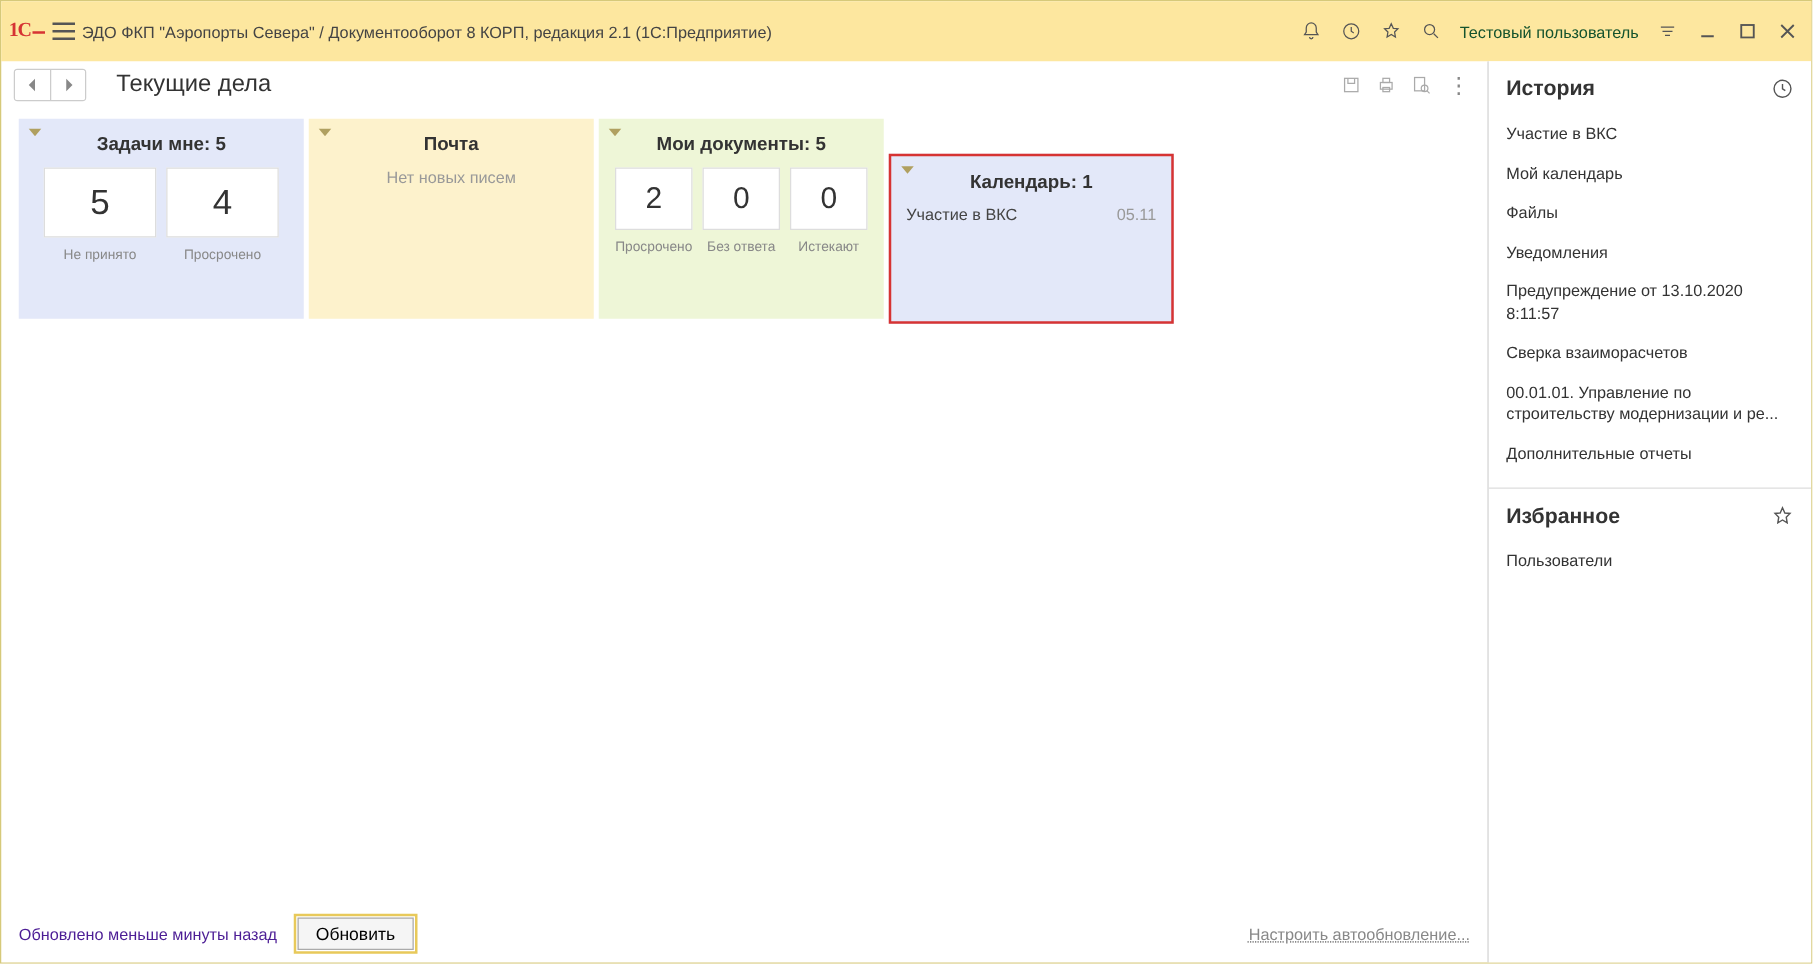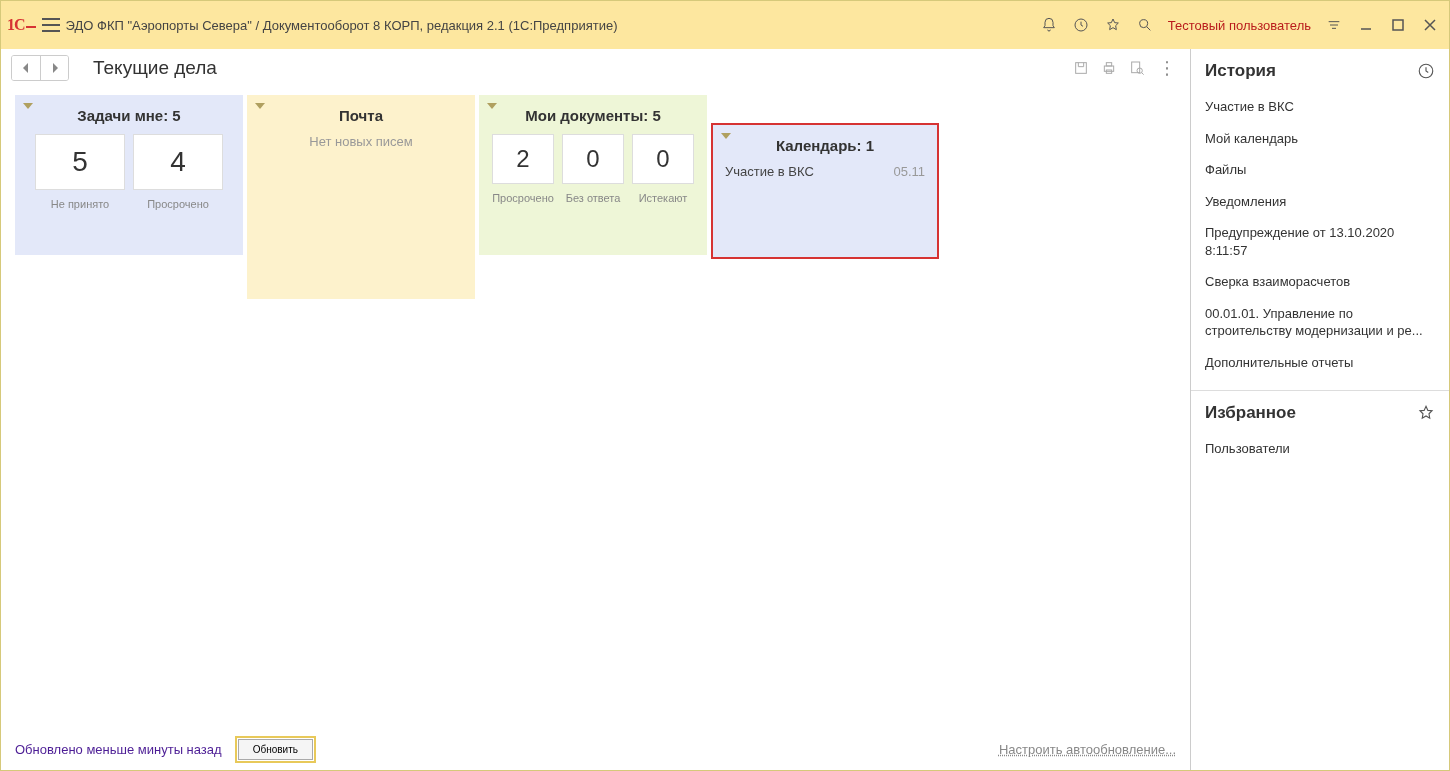--- a/index.html
+++ b/index.html
@@ -9,21 +9,21 @@
   
   .titlebar { height: 48px; background: #fde79f; display: flex; align-items: center; padding: 0 6px; gap: 6px; }
   .logo { font-family: Georgia, serif; font-weight: bold; font-size: 16px; color: #d63333; letter-spacing: -1px;}
   .logo::after { content:""; display:inline-block; width:10px; height:2px; background:#d63333; margin-left:1px; vertical-align:2px;}
   .hamburger { width:18px; height:14px; display:flex; flex-direction:column; justify-content:space-between; cursor:pointer; }
   .hamburger span{ height:2px; background:#555; }
   .title-text { font-size: 13px; color: #444; }
   .tb-spacer { flex: 1; }
   .tb-icon { width: 26px; height: 26px; display:flex; align-items:center; justify-content:center; color:#555; cursor:pointer; }
   .tb-icon svg { width:16px; height:16px; stroke:#555; fill:none; stroke-width:1.5; }
-  .user-text { font-size:13px; color:#b91c1c; padding: 0 4px;}
+  .user-text { font-size:13px; color:#14532d; padding: 0 4px;}
   .win-btn { width:26px; height:26px; display:flex; align-items:center; justify-content:center; cursor:pointer; color:#555;}
   .win-btn svg { width:12px; height:12px; stroke:#555; stroke-width:1.5; fill:none;}
 
   
   .body { flex:1; display:flex; overflow:hidden; }
   .main { flex:1; display:flex; flex-direction:column; border-right:1px solid #ccc; }
   
   .toolbar { height:38px; display:flex; align-items:center; padding: 16px 10px; gap:6px; }
   .navbtns { display:flex; border:1px solid #ccc; border-radius:3px; overflow:hidden; }
   .navbtn { width:28px; height:24px; display:flex; align-items:center; justify-content:center; background:#fff; cursor:pointer;}
@@ -36,40 +36,40 @@
   .dots { font-size:18px; line-height:16px; color:#888; padding:0 4px; cursor:pointer;}
 
   .content { flex:1; padding: 8px 14px; overflow:auto; }
   .widget-grid { display:flex; flex-wrap:wrap; gap:4px; align-items:flex-start; }
   
   .widget { width:228px; position:relative; padding:12px 10px 10px; }
   .widget-title { font-size:15px; font-weight:bold; text-align:center; color:#333; margin-bottom:10px;}
   .widget .caret { position:absolute; top:8px; left:8px; width:0; height:0; border-left:5px solid transparent; border-right:5px solid transparent; border-top:6px solid #b0a060; cursor:pointer;}
   
   .w-tasks { background:#e3e8f9; height:160px;}
-  .w-mail { background:#fdf2cc; height:204px;}
+  .w-mail { background:#fdf2cc; height:160px;}
   .w-mydocs { background:#eef6d7; height:160px;}
   .w-cal { background:#e3e8f9; height:136px; border:2px solid #d63333;margin-top:28px;}
   
   .tile-row { display:flex; gap:8px; justify-content:center; }
   .tile { background:#fff; border:1px solid #ddd; width:90px; height:56px; display:flex; align-items:center; justify-content:center; font-size:28px; color:#333;}
   .tile-label { text-align:center; font-size:11px; color:#888; margin-top:8px; width:90px;}
   .labels-row { display:flex; gap:8px; justify-content:center;}
   
   .tile3 { width:62px; height:50px; font-size:24px;}
   .tile-label3 { width:62px; font-size:11px;}
 
   .mail-empty { text-align:center; color:#999; font-size:13px; }
   
   .cal-row { display:flex; justify-content:space-between; font-size:13px; color:#444; padding:0 2px;}
   .cal-date { color:#999; }
 
   .bottom-bar { display:flex; align-items:center; padding: 10px 14px; gap:16px; }
   .updated-text { font-size:13px; color:#4c1d95;}
-  .refresh-btn { border:1px solid #aaa; background:#f5f5f5; padding:4px 14px; font-size:10px; cursor:pointer; outline:2px solid #e8c95a; outline-offset:1px;}
+  .refresh-btn { border:1px solid #aaa; background:#f5f5f5; padding:4px 14px; font-size:14px; cursor:pointer; outline:2px solid #e8c95a; outline-offset:1px;}
   .auto-link { margin-left:auto; color:#888; font-size:13px; text-decoration:underline dotted; cursor:pointer;}
   
   
   .side { width:258px; display:flex; flex-direction:column; background:#fff; }
   .side-section { padding:12px 14px; border-bottom:1px solid #ddd; }
   .side-header { display:flex; align-items:center; justify-content:space-between; margin-bottom:10px;}
   .side-title { font-size:17px; font-weight:bold; color:#333;}
   .side-icon { width:18px; height:18px; cursor:pointer;}
   .side-icon svg { width:18px; height:18px; stroke:#555; fill:none; stroke-width:1.5;}
   .side-item { font-size:13px; color:#333; padding:7px 0; cursor:pointer; line-height:1.35;}

